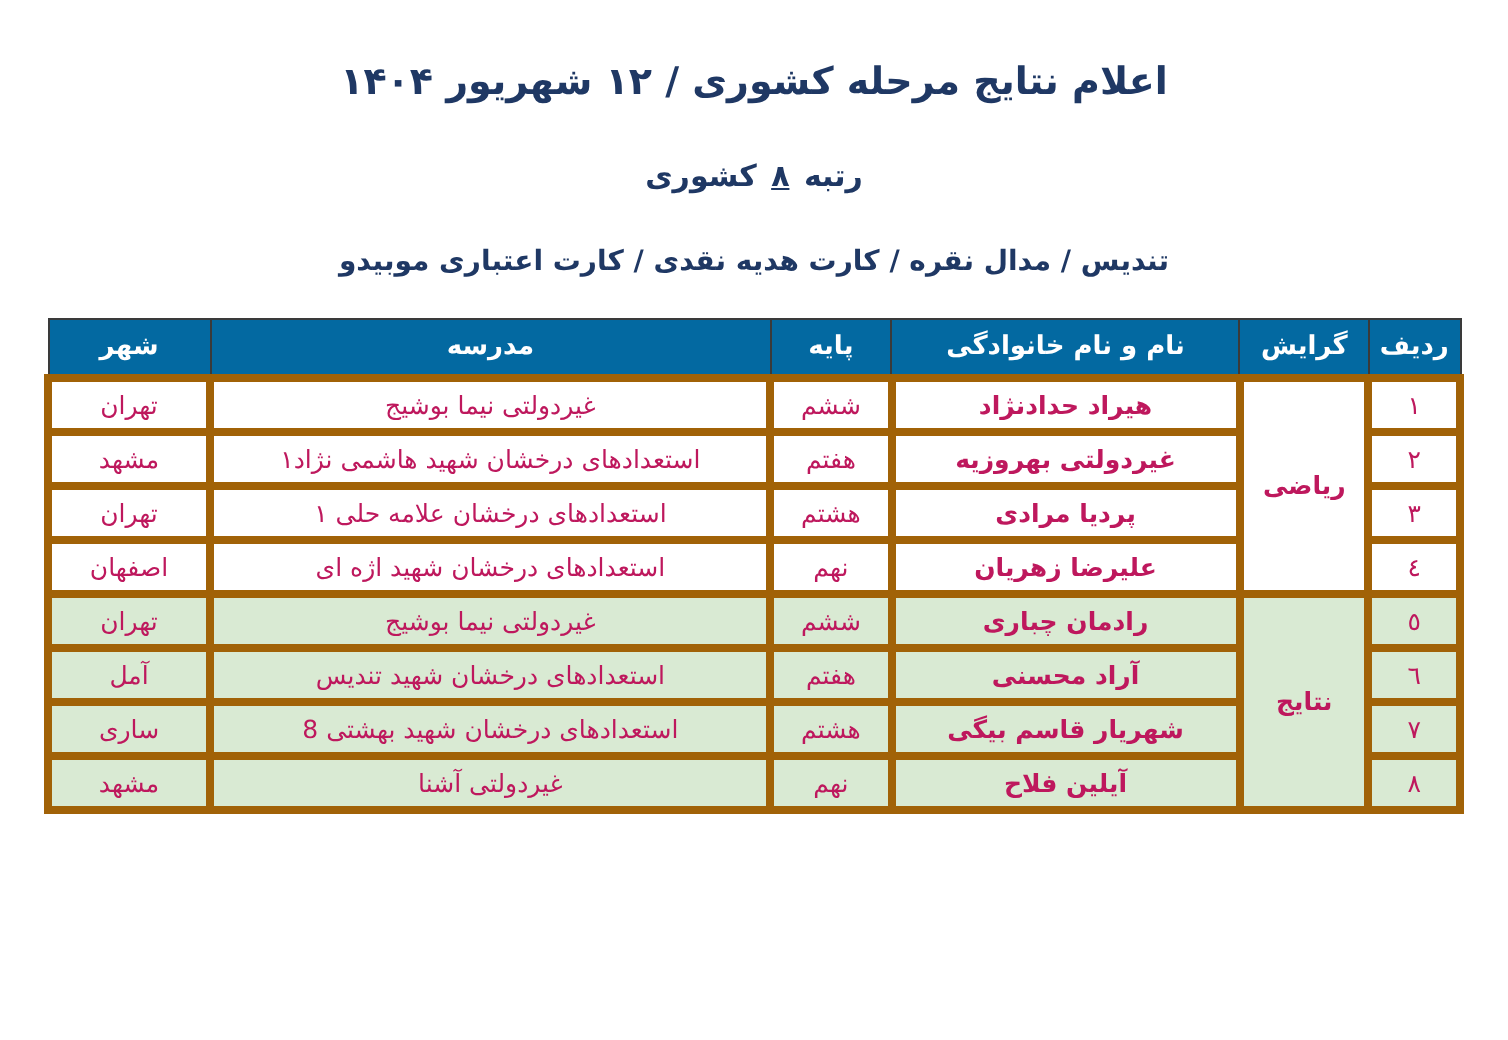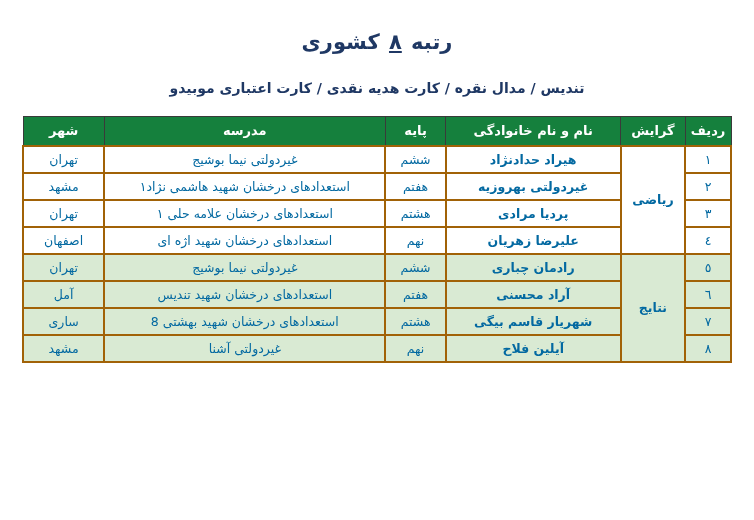--- a/index.html
+++ b/index.html
@@ -28,21 +28,21 @@
     color: #1f3864;
     font-weight: bold;
     direction: rtl;
     letter-spacing: 0;
   }
   .heading-1 {
     font-size: 19px;
     margin-bottom: 27px;
   }
   .heading-2 {
-    font-size: 21px;
+    font-size: 15px;
     margin-bottom: 26px;
   }
   .heading-2 .rank-num {
     text-decoration: underline;
     padding: 0 2px;
   }
   .heading-3 {
     font-size: 14px;
     margin-bottom: 20px;
   }
@@ -51,33 +51,33 @@
   }
   table.results {
     border-collapse: collapse;
     width: 710px;
     margin: 0 auto;
     table-layout: fixed;
     direction: rtl;
   }
   table.results th,
   table.results td {
-    border: 2px solid #a16207;
+    border: 4px solid #a16207;
     text-align: center;
     vertical-align: middle;
     font-size: 12.5px;
-    color: #0369a1;
+    color: #be185d;
     height: 27px;
     padding: 1px 3px;
     box-sizing: border-box;
     overflow: hidden;
     white-space: nowrap;
   }
   table.results thead th {
-    background: #15803d;
+    background: #0369a1;
     color: #ffffff;
     font-weight: bold;
     font-size: 13px;
     height: 29px;
     border: 1px solid #3a3a3a;
   }
   .col-radif { width: 44px; }
   .col-gerayesh { width: 62px; }
   .col-name { width: 168px; }
   .col-paye { width: 58px; }
@@ -94,20 +94,21 @@
   }
   td.name-cell { font-size: 13px; font-weight: bold; }
   td.school-cell { font-size: 12.5px; }
 </style>
 </head>
 <body>
 
 <div class="page">
 
   <div class="headings">
+    <div class="heading-line heading-1">اعلام نتایج مرحله کشوری / ۱۲ شهریور ۱۴۰۴</div>
     <div class="heading-line heading-2">
       <span>رتبه </span><span class="rank-num">۸</span><span> کشوری</span>
     </div>
     <div class="heading-line heading-3">تندیس / مدال نقره / کارت هدیه نقدی / کارت اعتباری موبیدو</div>
   </div>
 
   <div class="table-wrap">
     <table class="results">
       <colgroup>
         <col class="col-radif">

